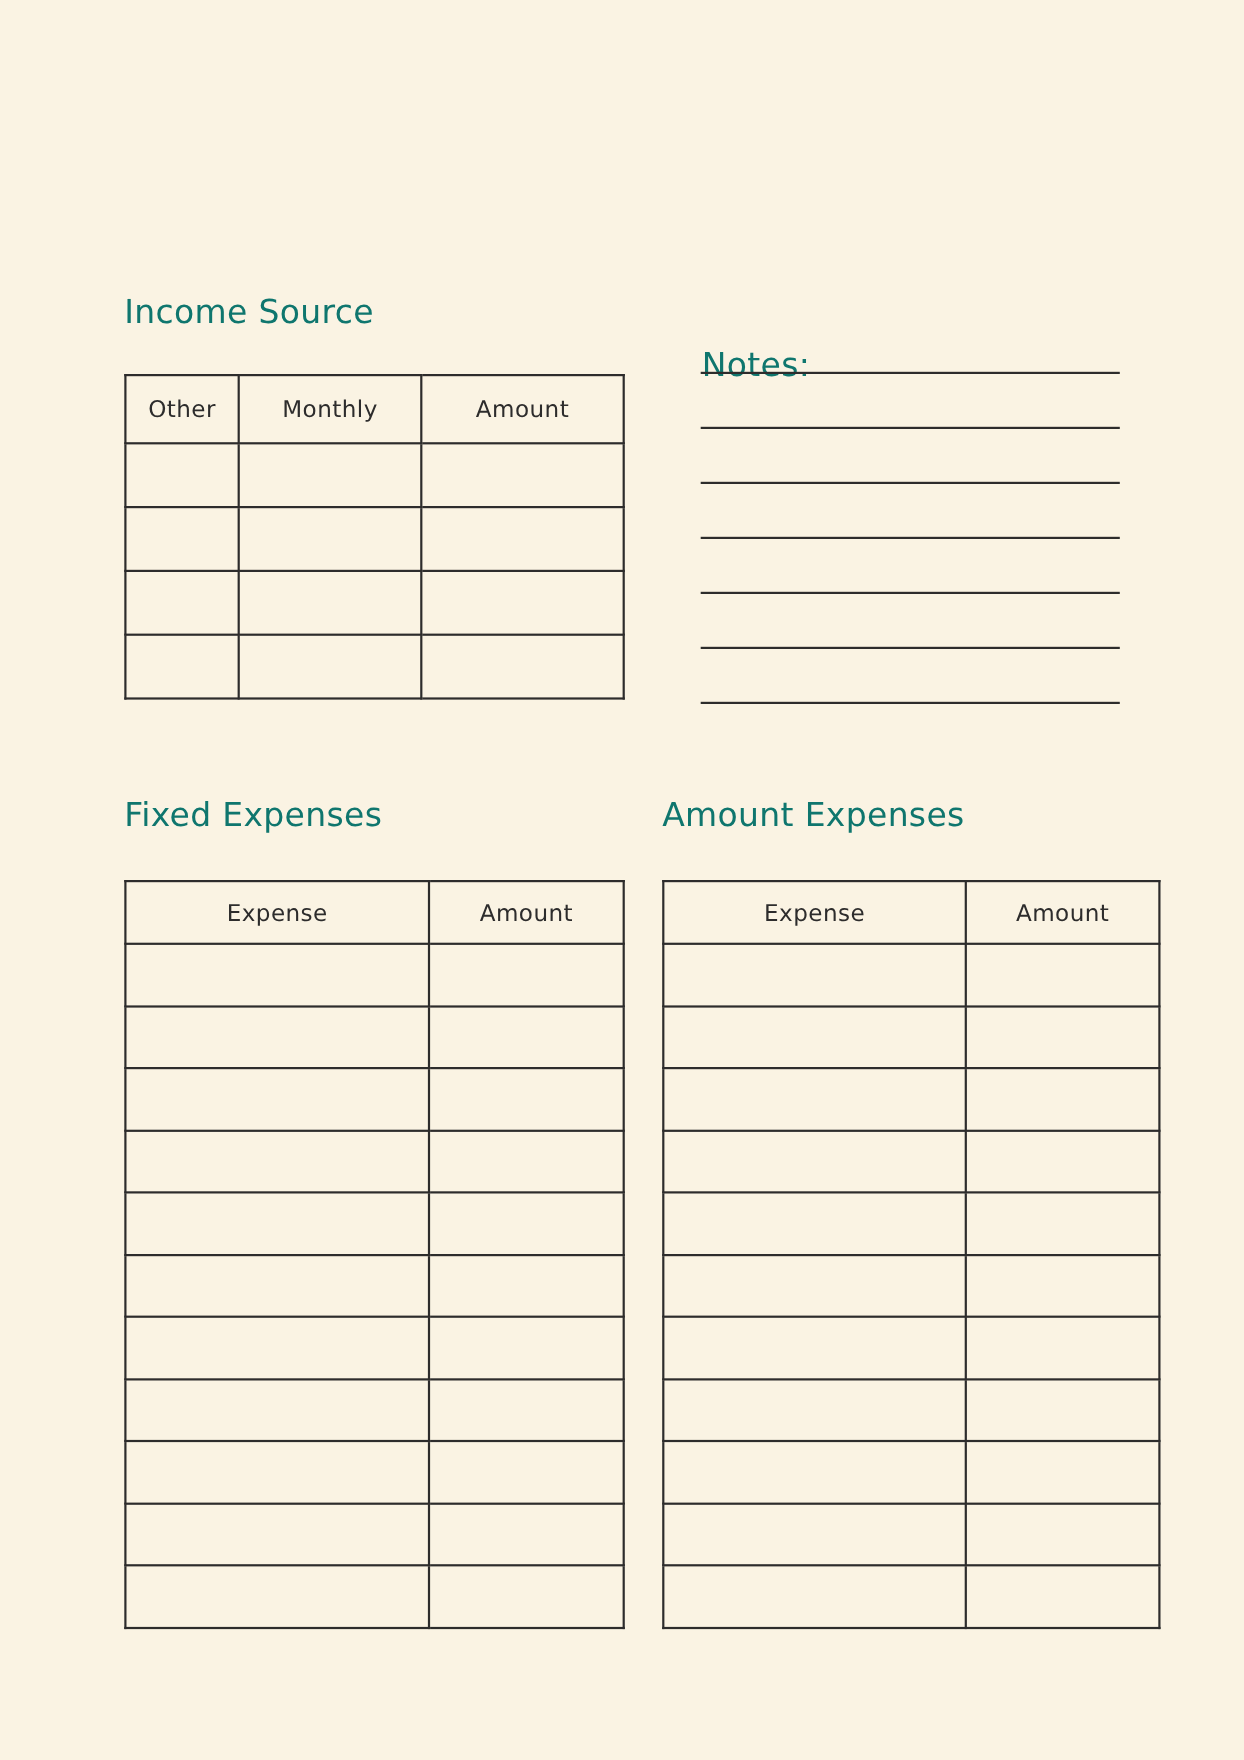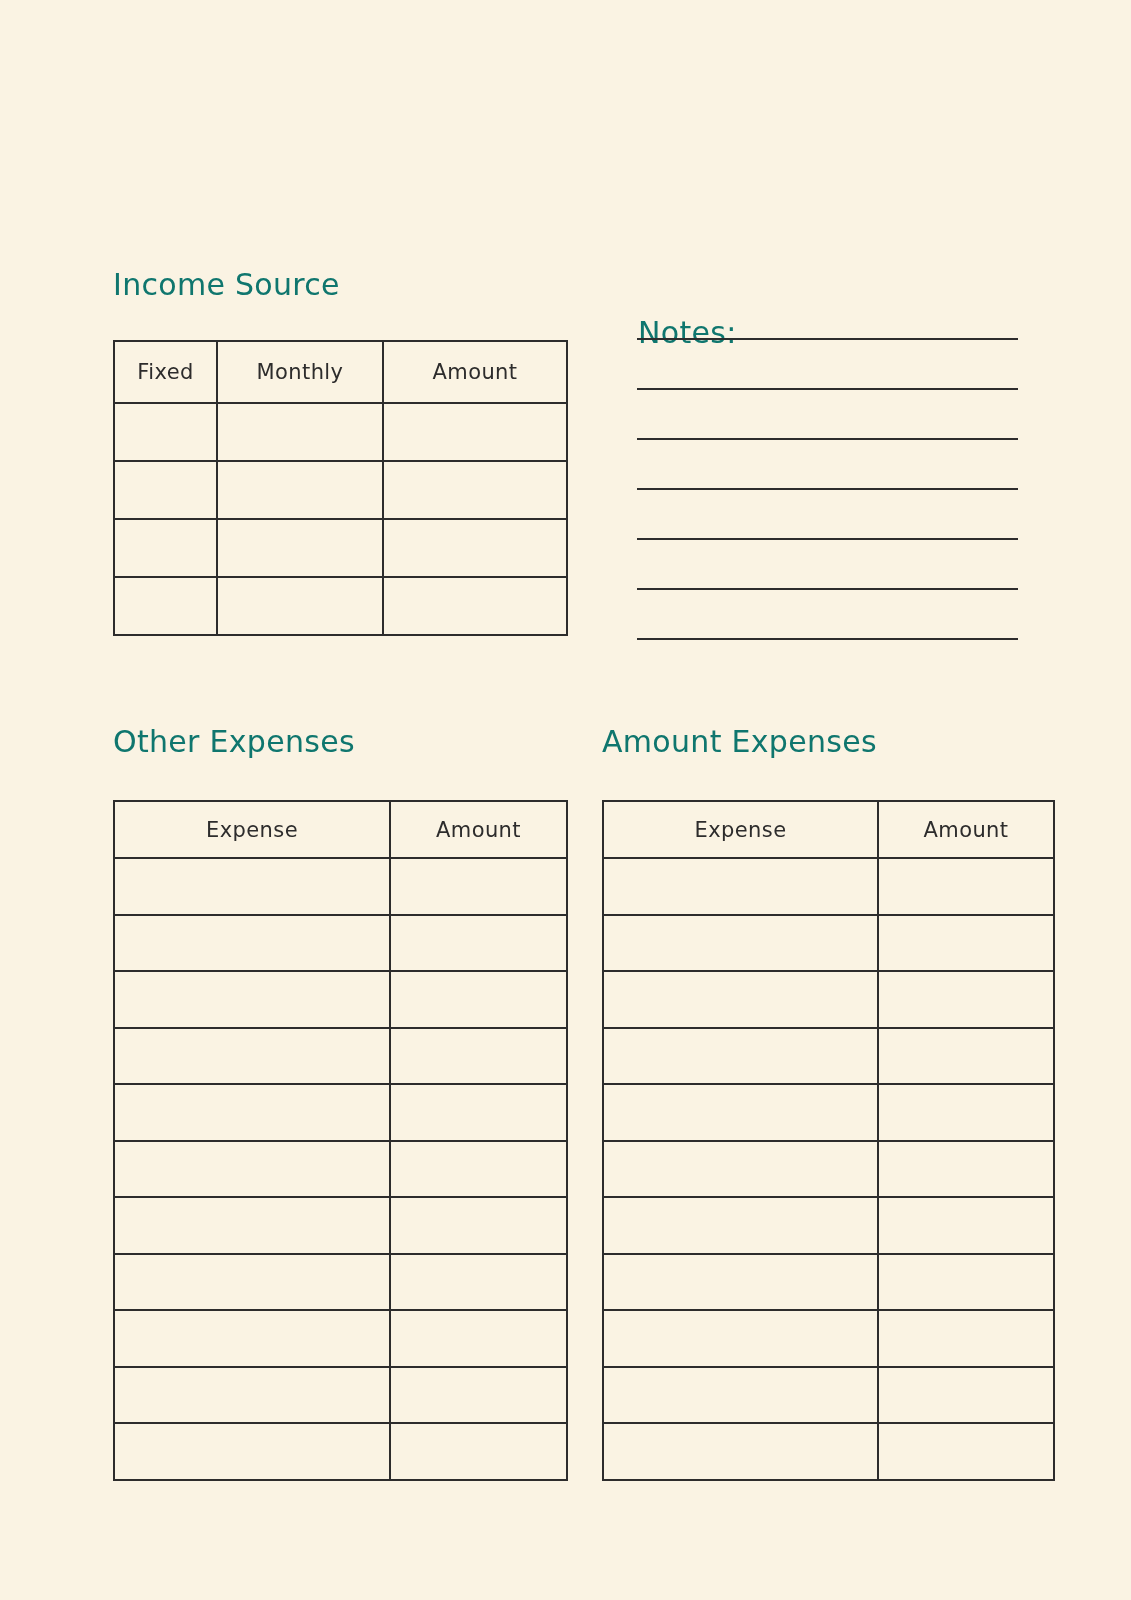--- a/index.html
+++ b/index.html
@@ -87,21 +87,21 @@
   <h2 class="section-heading" id="income-heading">Income Source</h2>
 
   <table id="income-table">
     <colgroup>
       <col style="width:103px">
         <col style="width:166px">
         <col style="width:184px">
     </colgroup>
     <thead>
       <tr>
-        <th>Fixed</th>
+        <th>Other</th>
         <th>Monthly</th>
         <th>Amount</th>
       </tr>
     </thead>
     <tbody>
         <tr>
           <td></td>
           <td></td>
           <td></td>
         </tr>
@@ -127,21 +127,21 @@
   <div class="note-lines">
       <div class="note-line"></div>
       <div class="note-line"></div>
       <div class="note-line"></div>
       <div class="note-line"></div>
       <div class="note-line"></div>
       <div class="note-line"></div>
       <div class="note-line"></div>
     </div>
 
-  <h2 class="section-heading" id="fixed-heading">Other Expenses</h2>
+  <h2 class="section-heading" id="fixed-heading">Fixed Expenses</h2>
 
   <table class="exp-table" id="fixed-table">
     <colgroup>
       <col style="width:276px">
         <col style="width:177px">
     </colgroup>
     <thead>
       <tr>
         <th>Expense</th>
         <th>Amount</th>

